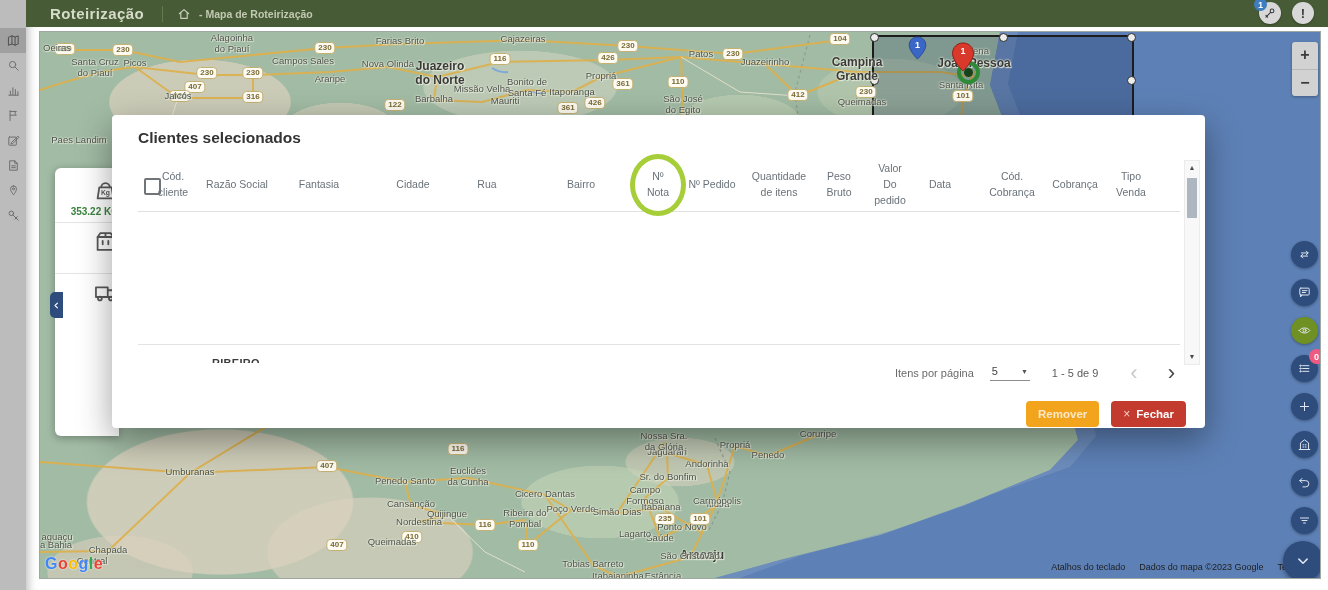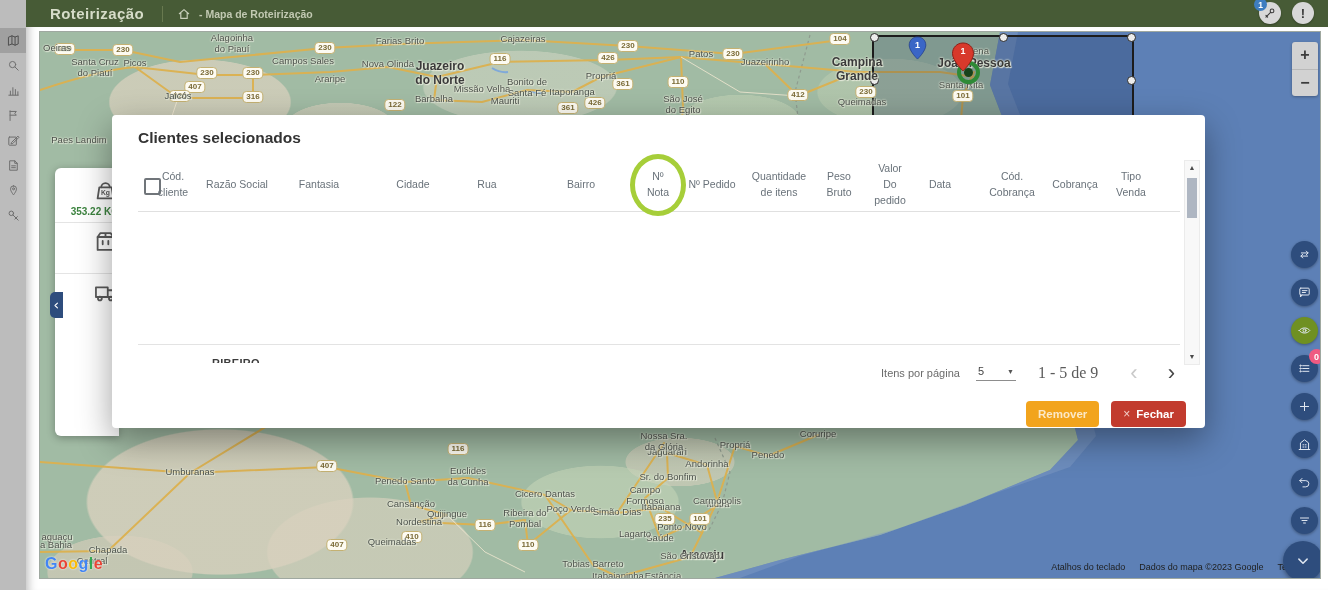--- a/index.html
+++ b/index.html
@@ -132,21 +132,21 @@
   .mscroll .arr{font-size:7px;color:#4a4a4a;line-height:14px;height:14px;}
   .mscroll .thumb{width:10px;height:40px;background:#aeb6c2;margin-top:3px;}
   .mscroll .arr.down{position:absolute;bottom:0;}
 
   .pager{position:absolute;right:30px;top:246px;height:24px;display:flex;align-items:center;gap:16px;}
   .pg-label{font-size:11px;color:#6b6b6b;}
   .pg-select{display:flex;align-items:center;justify-content:space-between;width:36px;
              border-bottom:1px solid #8d8d8d;padding:0 2px 3px 2px;}
   .pg-select .v{font-size:11px;color:#444;}
   .pg-select .c{font-size:7px;color:#555;}
-  .pg-range{font-size:16px;color:#5b5b5b;margin-left:6px;font-family:Liberation Serif, serif;}
+  .pg-range{font-size:11px;color:#5b5b5b;margin-left:6px;}
   .pg-prev{font-size:22px;color:#c9c9c9;margin-left:16px;line-height:20px;}
   .pg-next{font-size:22px;color:#474747;margin-left:14px;line-height:20px;}
 
   .modal-btns{position:absolute;right:19px;top:286px;display:flex;gap:12px;}
   .btn{height:26px;padding:0 12px;border-radius:4px;font-size:11.5px;font-weight:700;
        display:flex;align-items:center;justify-content:center;border:none;}
   .btn.remove{background:#f2a41d;color:rgba(255,255,255,.75);}
   .btn.close{background:#c23b2e;color:#fff;}
   .btn.close .x{color:#f3cfc9;margin-right:6px;font-size:12px;font-weight:400;}
 

